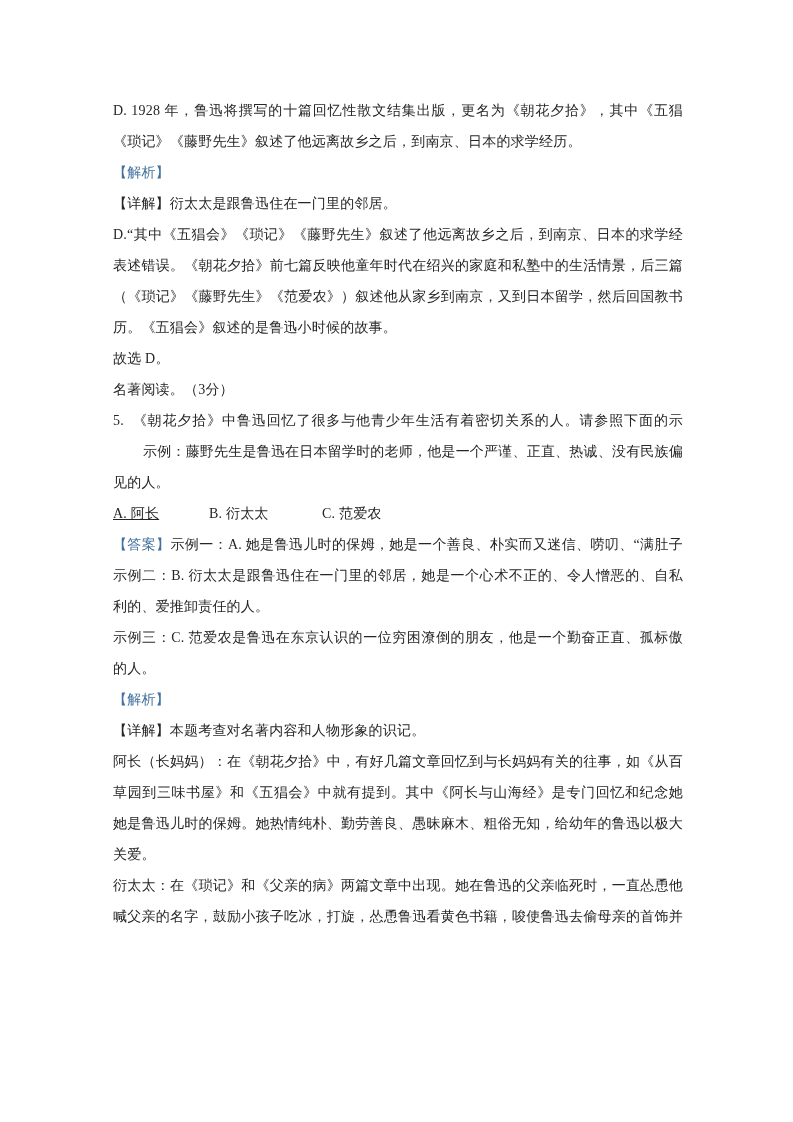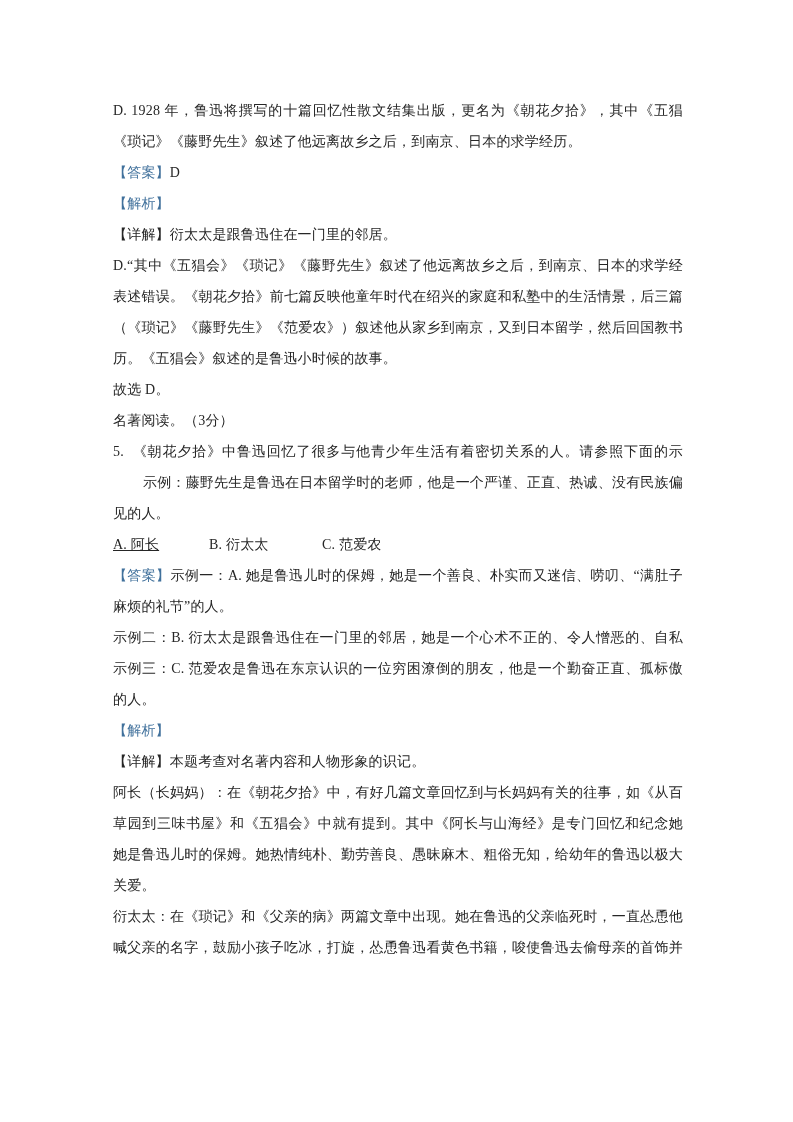--- a/index.html
+++ b/index.html
@@ -49,36 +49,35 @@
   .opt-0 { width: 96px; text-decoration: underline; }
   .opt-1 { width: 113px; }
 </style>
 </head>
 <body>
 
 <div class="page">
   <div class="text-block" style="color: rgb(38, 38, 38);">
       <div class="line fill"><span>D. 1928 年，鲁迅将撰写的十篇回忆性散文结集出版，更名为《朝花夕拾》，其中《五猖会》</span></div>
       <div class="line"><span>《琐记》《藤野先生》叙述了他远离故乡之后，到南京、日本的求学经历。</span></div>
-      <div class="line"><span style="color: rgb(65, 113, 156);">【答案】</span><span>D</span></div>
       <div class="line"><span style="color: rgb(65, 113, 156);">【解析】</span></div>
       <div class="line"><span>【详解】衍太太是跟鲁迅住在一门里的邻居。</span></div>
       <div class="line fill"><span>D.“其中《五猖会》《琐记》《藤野先生》叙述了他远离故乡之后，到南京、日本的求学经历”</span></div>
       <div class="line fill"><span>表述错误。《朝花夕拾》前七篇反映他童年时代在绍兴的家庭和私塾中的生活情景，后三篇</span></div>
       <div class="line fill"><span>（《琐记》《藤野先生》《范爱农》）叙述他从家乡到南京，又到日本留学，然后回国教书的经</span></div>
       <div class="line"><span>历。《五猖会》叙述的是鲁迅小时候的故事。</span></div>
       <div class="line"><span>故选 D。</span></div>
       <div class="line"><span>名著阅读。（3分）</span></div>
       <div class="line fill"><span>5.  《朝花夕拾》中鲁迅回忆了很多与他青少年生活有着密切关系的人。请参照下面的示例，</span></div>
       <div class="line fill indent"><span>示例：藤野先生是鲁迅在日本留学时的老师，他是一个严谨、正直、热诚、没有民族偏</span></div>
       <div class="line"><span>见的人。</span></div>
       <div class="line"><span class="opt opt-0">A. 阿长</span><span class="opt opt-1">B. 衍太太</span><span class="opt opt-2">C. 范爱农</span></div>
       <div class="line fill"><span style="color: rgb(65, 113, 156);">【答案】</span><span>示例一：A. 她是鲁迅儿时的保姆，她是一个善良、朴实而又迷信、唠叨、“满肚子是</span></div>
-      <div class="line"><span>麻烦的礼节”的人。</span></div>
       <div class="line fill"><span>示例二：B. 衍太太是跟鲁迅住在一门里的邻居，她是一个心术不正的、令人憎恶的、自私自</span></div>
+      <div class="line"><span>利的、爱推卸责任的人。</span></div>
       <div class="line fill"><span>示例三：C. 范爱农是鲁迅在东京认识的一位穷困潦倒的朋友，他是一个勤奋正直、孤标傲世</span></div>
       <div class="line"><span>的人。</span></div>
       <div class="line"><span style="color: rgb(65, 113, 156);">【解析】</span></div>
       <div class="line"><span>【详解】本题考查对名著内容和人物形象的识记。</span></div>
       <div class="line fill"><span>阿长（长妈妈）：在《朝花夕拾》中，有好几篇文章回忆到与长妈妈有关的往事，如《从百</span></div>
       <div class="line fill"><span>草园到三味书屋》和《五猖会》中就有提到。其中《阿长与山海经》是专门回忆和纪念她的。</span></div>
       <div class="line fill"><span>她是鲁迅儿时的保姆。她热情纯朴、勤劳善良、愚昧麻木、粗俗无知，给幼年的鲁迅以极大</span></div>
       <div class="line"><span>关爱。</span></div>
       <div class="line fill"><span>衍太太：在《琐记》和《父亲的病》两篇文章中出现。她在鲁迅的父亲临死时，一直怂恿他</span></div>
       <div class="line fill"><span>喊父亲的名字，鼓励小孩子吃冰，打旋，怂恿鲁迅看黄色书籍，唆使鲁迅去偷母亲的首饰并</span></div>

